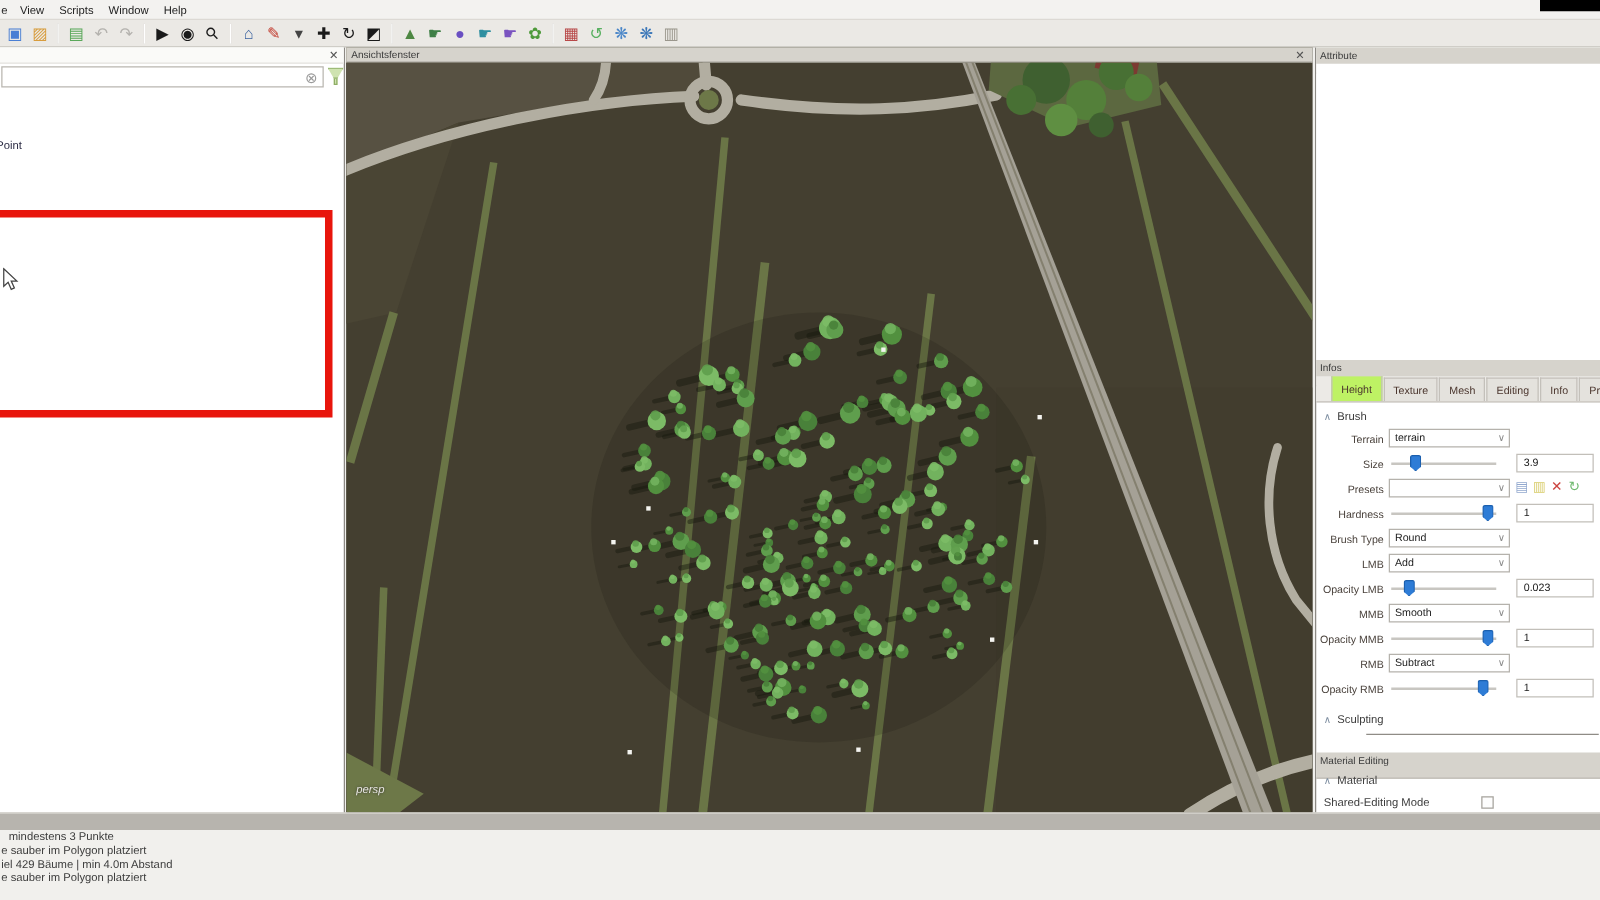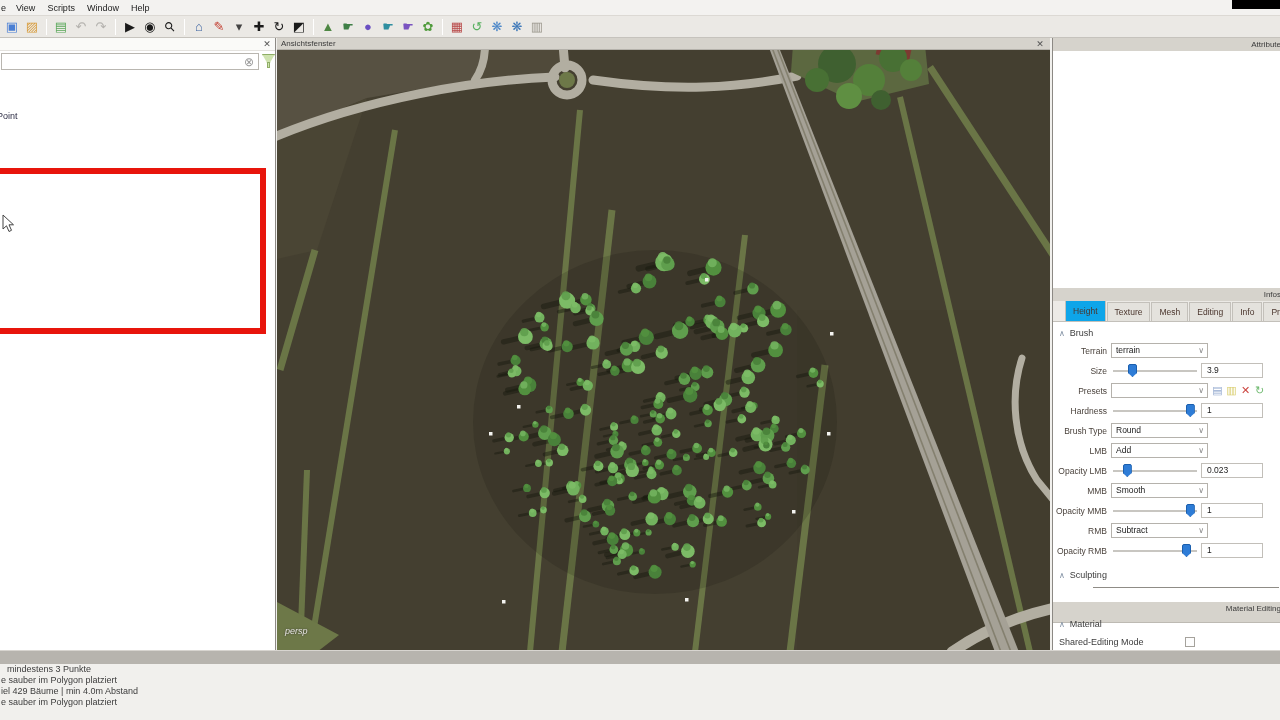--- a/index.html
+++ b/index.html
@@ -42,40 +42,40 @@
   .viewport { left:277px; top:38px; width:773px; height:612px; background:#45402f; border-right:1px solid #8c8984; }
   .vp-titlebar { left:0; top:0; width:773px; height:12px; background:#d6d3cc; border-bottom:1px solid #b5b2ab;
                  display:flex; align-items:center; justify-content:space-between; padding:0 4px; }
   .vp-title { font-size:8px; color:#3a3a3a; }
   .vp-canvas { left:0; top:12px; width:773px; height:600px; overflow:hidden; }
   .vp-cam { left:8px; top:588px; font-size:9px; color:#e8e6e0; text-shadow:0 0 2px #333;font-style:italic; }
 
   
   .panel-right { left:1052px; top:38px; width:228px; height:612px; background:#fff; border-left:1px solid #8c8984; }
   .rp-header { width:228px; height:21px; background:#d6d3cc; border-bottom:1px solid #bdbab3;
-               font-size:8px; color:#3a3a3a; line-height:13px; padding-left:3px;text-align:right; }
+               font-size:8px; color:#3a3a3a; line-height:13px; padding-left:3px; }
   .rp-attr-space { left:0; top:13px; width:228px; height:237px; background:#fff; }
   .rp-infos-header { left:0; top:250px; }
   .tabbar { left:0; top:263px; width:228px; height:21px; background:#eceae6; border-bottom:1px solid #c3c0ba;
             display:flex; align-items:flex-end; padding-left:12px; overflow:hidden; }
   .tab { height:19px; line-height:18px; padding:0 7px; font-size:8.5px; color:#4a352d; background:#e4e2dd;
          border:1px solid #c3c0ba; border-bottom:none; margin-right:1px; white-space:nowrap; cursor:default; }
-  .tab.sel { background:#0ea5e9; height:21px; line-height:20px; }
+  .tab.sel { background:#bef264; height:21px; line-height:20px; }
   .sectionhead { font-size:9px; color:#3c3c3c; display:flex; align-items:center; }
   .sectionhead .caret { color:#7d8globe fails; }
   .caret { color:#7d8da0; font-size:8px; margin:0 5px 0 6px; }
   .brushhead { left:0; top:288px; width:228px; height:14px; }
   .rows { left:0; top:303px; width:228px; }
   .row { position:relative; width:228px; height:20px; }
   .row-label { position:absolute; left:0; top:0; width:54px; height:20px; line-height:20px; text-align:right;
                font-size:8.5px; color:#4a423c; }
   .dd { position:absolute; left:58px; top:2px; width:97px; height:15px; background:#fff; border:1px solid #b5b2ac;
         font-size:8.5px; color:#1a1a1a; line-height:13px; padding-left:4px; cursor:default; }
   .dd .chev { position:absolute; right:3px; top:0; color:#8a8a8a; font-size:8px; line-height:13px; }
-  .valbox { position:absolute; left:148px; top:2px; width:62px; height:15px; background:#fff; border:1px solid #c2bfb9;
+  .valbox { position:absolute; left:160px; top:2px; width:62px; height:15px; background:#fff; border:1px solid #c2bfb9;
             font-size:8.5px; color:#1a1a1a; line-height:13px; padding-left:5px; }
   .track { position:absolute; left:60px; top:9px; width:84px; height:2px; background:#c8c6c1; }
   .thumb { position:absolute; top:3px; width:9px; height:13px; background:#2e7cd6; border:1px solid #1b5fae;
            border-radius:2px 2px 0 0; clip-path:polygon(0 0,100% 0,100% 70%,50% 100%,0 70%); cursor:default; }
   .preseticon { position:absolute; top:2px; width:13px; height:15px; font-size:11px; line-height:15px; text-align:center; }
   .sculpthead { left:0; top:530px; width:228px; height:14px; }
   .sculptline { left:40px; top:549px; width:186px; height:1px; background:#8f8c86; }
   .matedit-header { left:0; top:564px; }
   .mathead { left:0; top:579px; width:228px; height:14px; }
   .sharedrow { left:0; top:596px; width:228px; height:16px; font-size:9px; color:#3c3c3c; }

